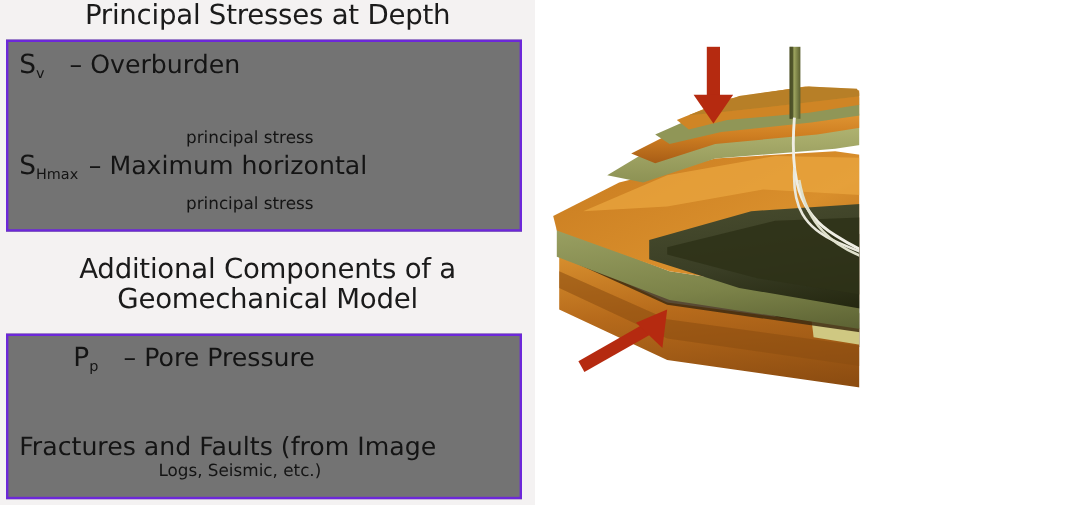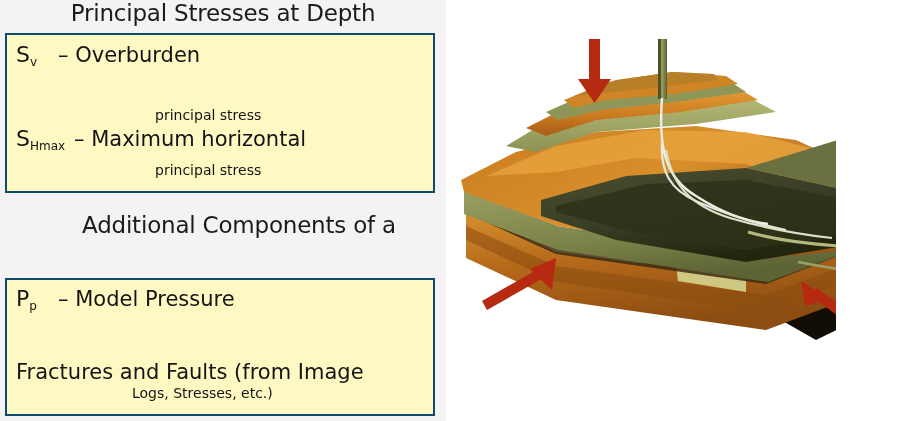--- a/index.html
+++ b/index.html
@@ -3,43 +3,43 @@
 <meta charset="utf-8">
 <style>
   html,body{margin:0;padding:0;}
   body{
     width:900px;height:421px;
     background:#ffffff;
     font-family:"DejaVu Sans", sans-serif;
     overflow:hidden;
     position:relative;
   }
-  #root{position:relative;width:836px;height:421px;overflow:hidden;}
+  #root{position:relative;width:716px;height:421px;overflow:hidden;}
 
   
   .left-panel{
     position:absolute;left:0;top:0;width:446px;height:421px;
     background:#f4f2f2;
   }
   .panel-title{
     position:absolute;left:0;width:446px;
     text-align:center;
     font-size:23px;
     color:#1b1b1b;
     letter-spacing:-0.2px;
     line-height:1.08;
     font-family:"DejaVu Sans", sans-serif;
   }
   #title-a{top:1px;}
-  #title-b{top:213px;padding-left:16px;}
+  #title-b{top:213px;}
 
   .def-box{
     position:absolute;
-    background:#fef9c3;
-    border:2px solid #0c4a6e;
+    background:#737373;
+    border:2px solid #6d28d9;
     box-sizing:border-box;
   }
   #box-stresses{left:5px;top:33px;width:430px;height:160px;}
   #box-additional{left:5px;top:278px;width:430px;height:138px;}
 
   .def-row{
     position:absolute;
     left:9px;
     color:#141414;
     font-size:21px;
@@ -66,21 +66,21 @@
     color:#141414;
     font-size:14px;
     line-height:1.0;
     white-space:nowrap;
   }
 
   
   .col-sv   {width:42px;}
   .col-shmax{width:58px;}
   .col-shmin{width:58px;}
-  .col-pp   {width:42px;}
+  .col-pp   {width:42px;margin-left:45px;}
   .col-ucs  {width:58px;}
 
   
   .right-panel{
     position:absolute;left:446px;top:0;width:454px;height:421px;
     background:#ffffff;
   }
   .blocksvg{position:absolute;left:0;top:0;}
 
   .stress-label{
@@ -113,33 +113,34 @@
         <span class="sym col-shmax"><span>S</span><sub>Hmax</sub></span><span class="dash">–</span>&nbsp;<span class="txt">Maximum horizontal</span>
       </div>
       <div class="cont-line" style="left:148px;top:73px;">principal stress</div>
 
       <div class="cont-line" style="left:148px;top:128px;">principal stress</div>
 
     </div>
 
     <div class="panel-title" id="title-b">
       <div>Additional Components of a</div>
+      <div>Geomechanical Model</div>
     </div>
 
     <div class="def-box" id="box-additional">
 
       <div class="def-row" style="top:8px;">
-        <span class="sym col-pp"><span>P</span><sub>p</sub></span><span class="dash">–</span>&nbsp;<span class="txt">Model Pressure</span>
+        <span class="sym col-pp"><span>P</span><sub>p</sub></span><span class="dash">–</span>&nbsp;<span class="txt">Pore Pressure</span>
       </div>
 
 
       <div class="def-row" style="top:82px;">
         <span class="txt">Fractures and Faults (from Image</span>
       </div>
-      <div class="cont-line" style="left:125px;top:106px;">Logs, Stresses, etc.)</div>
+      <div class="cont-line" style="left:125px;top:106px;">Logs, Seismic, etc.)</div>
 
     </div>
   </div>
 
   <div class="right-panel">
 
     <svg class="blocksvg" width="454" height="421" viewBox="0 0 454 421">
       <defs>
         <linearGradient id="gOrangeTop" x1="0" y1="0" x2="0" y2="1">
           <stop offset="0%" stop-color="#e8a23c"></stop>

